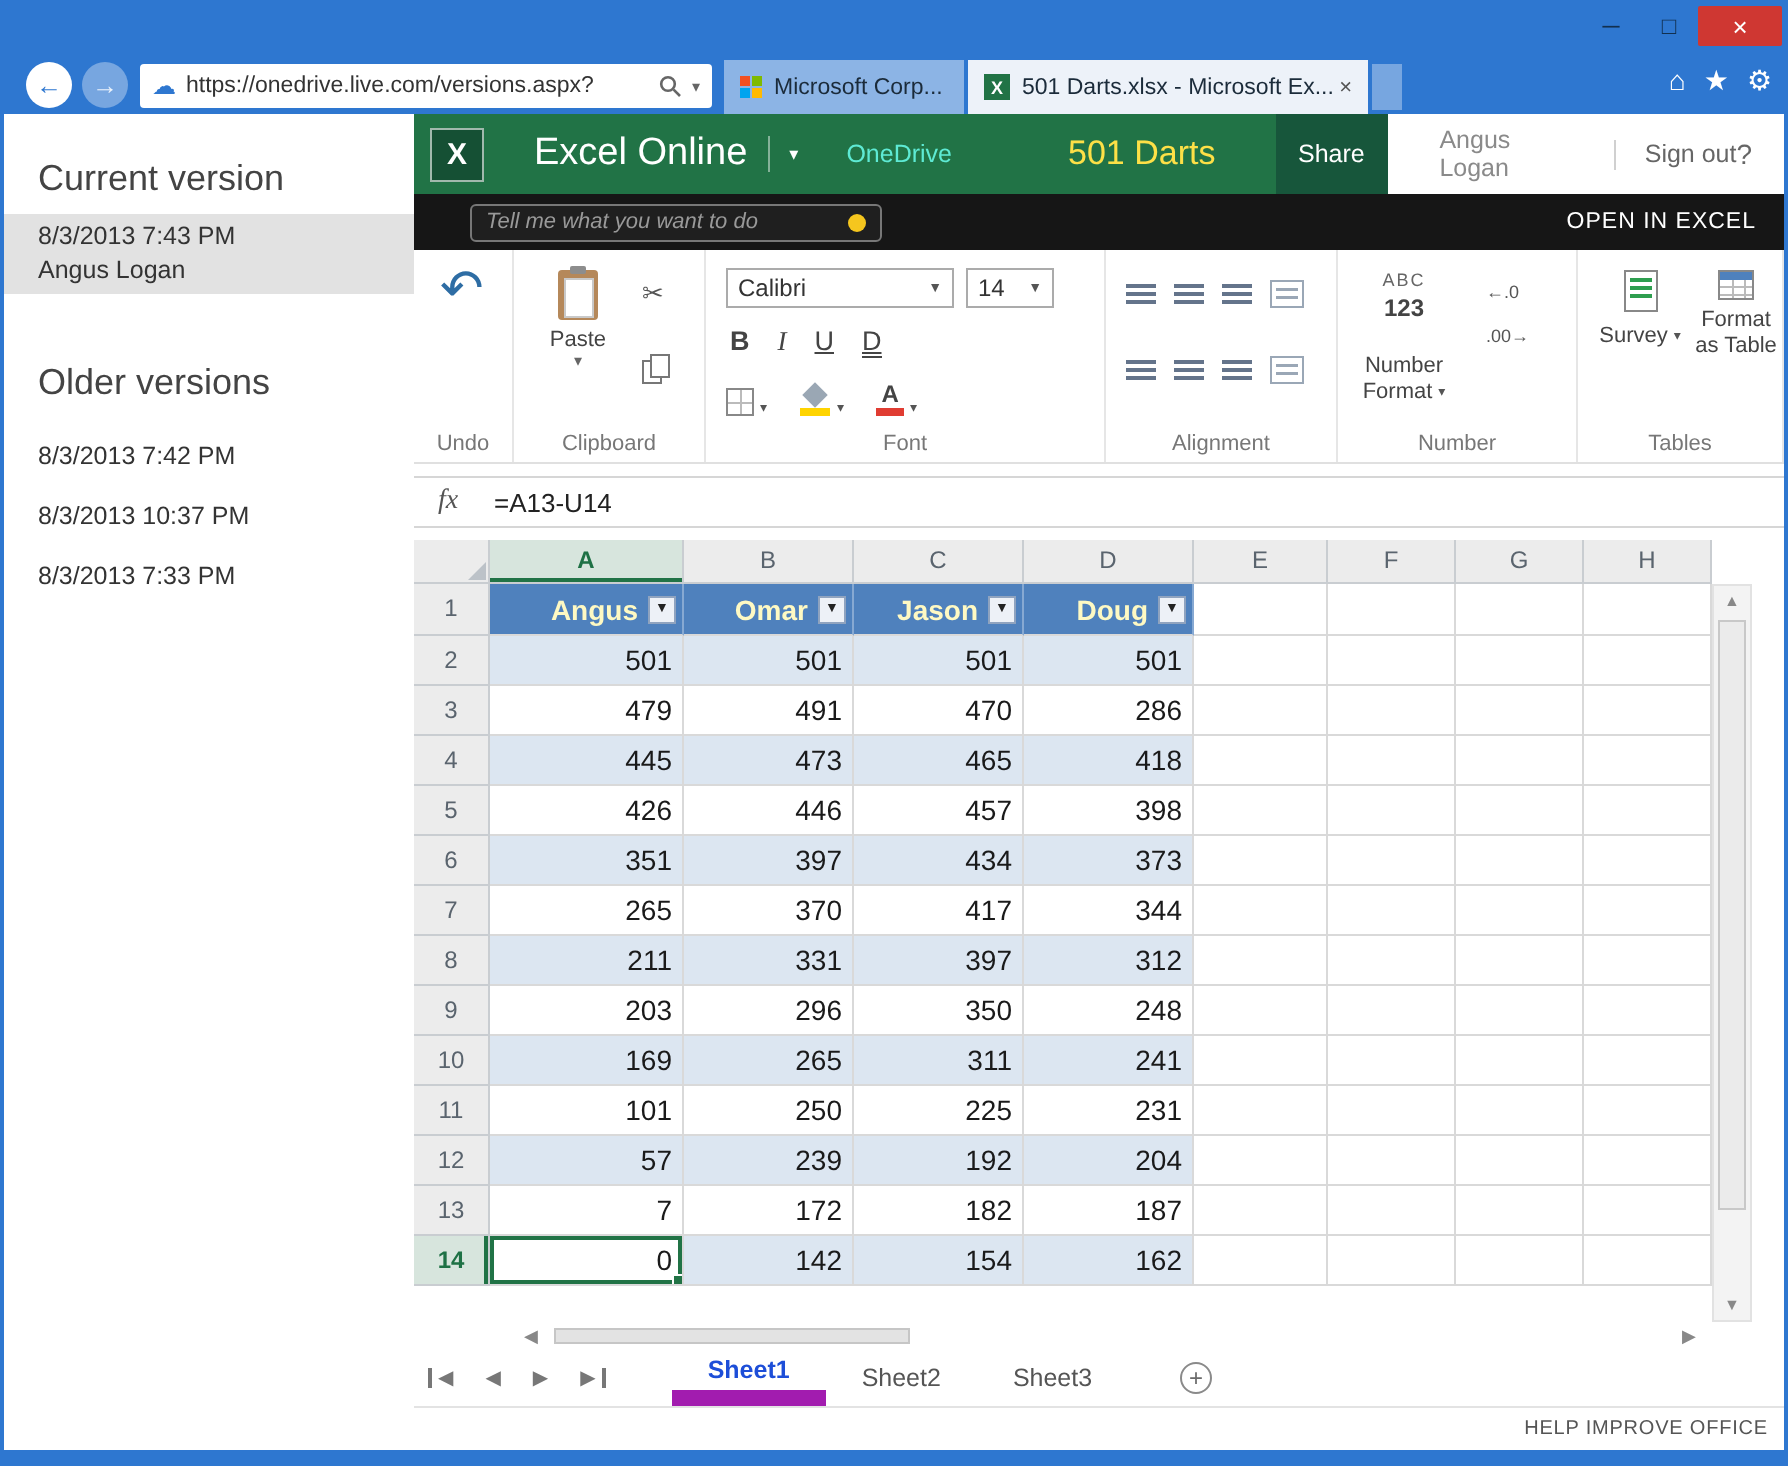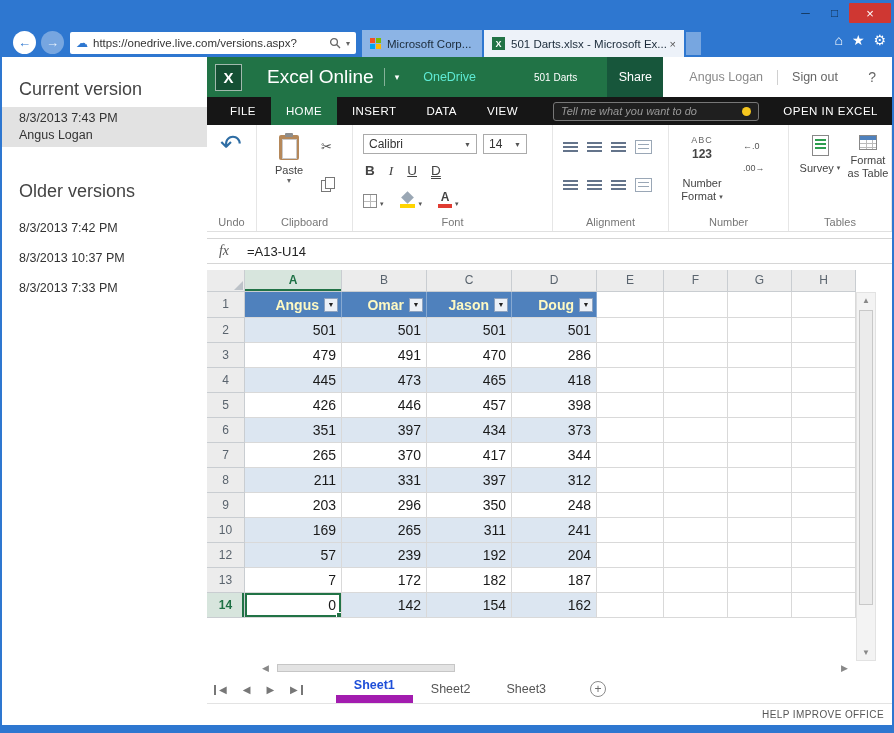--- a/index.html
+++ b/index.html
@@ -51,21 +51,21 @@
 
   
   .excel{position:absolute;left:205px;top:0;width:685px;height:668px;background:#fff}
 
   .xheader{position:absolute;left:0;top:0;width:100%;height:40px;background:#217346;display:flex;align-items:center}
   .xlogo{margin-left:8px;width:27px;height:27px;background:#155034;border:1px solid rgba(255,255,255,.6);color:#fff;font-weight:bold;font-size:15px;display:flex;align-items:center;justify-content:center;box-sizing:border-box}
   .appname{margin-left:25px;font-size:19px;color:#fff}
   .hdiv{width:1px;height:18px;background:rgba(255,255,255,.45);margin:0 10px}
   .hchev{color:#fff;font-size:9px}
   .svc{margin-left:24px;font-size:12.5px;color:#5eead4}
-  .doc{margin-left:58px;font-size:10px;color:#ffffff}
+  .doc{margin-left:58px;font-size:17px;color:#fde047}
   .share{margin-left:30px;width:56px;height:40px;line-height:40px;text-align:center;background:#17563b;color:#fff;font-size:12.5px}
   .hwhite{flex:1;height:100%;background:#fff;display:flex;align-items:center;padding-left:26px;box-sizing:border-box}
   .user{color:#8a8a8a;font-size:12.5px}
   .udiv{width:1px;height:15px;background:#d0d0d0;margin:0 14px}
   .signout{color:#666;font-size:12.5px}
   .qmark{margin-left:auto;margin-right:16px;color:#666;font-size:14px}
 
   
   .rtabs{position:absolute;left:0;top:40px;width:100%;height:28px;background:#161616;display:flex;align-items:center;padding-left:8px;box-sizing:border-box}
   .rtabstrip{display:flex;height:100%}
@@ -265,27 +265,20 @@
         <div class="share">Share</div>
         <div class="hwhite">
           <span class="user">Angus Logan</span>
           <span class="udiv"></span>
           <span class="signout">Sign out</span>
           <span class="qmark">?</span>
         </div>
       </div>
 
       <div class="rtabs">
-        <div class="rtabstrip">
-            <div class="rtab">FILE</div>
-            <div class="rtab active">HOME</div>
-            <div class="rtab">INSERT</div>
-            <div class="rtab">DATA</div>
-            <div class="rtab">VIEW</div>
-          </div>
         <div class="tellme">
           <input placeholder="Tell me what you want to do" style="">
           <span class="bulb"></span>
         </div>
         <div class="openx">OPEN IN EXCEL</div>
       </div>
 
       <div class="ribbon">
         <div class="rgroup g-undo">
           <div class="undo-glyph">↶</div>
@@ -519,20 +512,31 @@
             <div class="gcell num band" style="width: 97px;">169</div>
             <div class="gcell num band" style="width: 85px;">265</div>
             <div class="gcell num band" style="width: 85px;">311</div>
             <div class="gcell num band" style="width: 85px;">241</div>
             <div class="gcell empty" style="width: 67px;"></div>
             <div class="gcell empty" style="width: 64px;"></div>
             <div class="gcell empty" style="width: 64px;"></div>
             <div class="gcell empty" style="width: 64px;"></div>
           </div>
           <div class="grow">
+            <div class="gcell gutter" style="width: 38px;">11</div>
+            <div class="gcell num" style="width: 97px;">101</div>
+            <div class="gcell num" style="width: 85px;">250</div>
+            <div class="gcell num" style="width: 85px;">225</div>
+            <div class="gcell num" style="width: 85px;">231</div>
+            <div class="gcell empty" style="width: 67px;"></div>
+            <div class="gcell empty" style="width: 64px;"></div>
+            <div class="gcell empty" style="width: 64px;"></div>
+            <div class="gcell empty" style="width: 64px;"></div>
+          </div>
+          <div class="grow">
             <div class="gcell gutter" style="width: 38px;">12</div>
             <div class="gcell num band" style="width: 97px;">57</div>
             <div class="gcell num band" style="width: 85px;">239</div>
             <div class="gcell num band" style="width: 85px;">192</div>
             <div class="gcell num band" style="width: 85px;">204</div>
             <div class="gcell empty" style="width: 67px;"></div>
             <div class="gcell empty" style="width: 64px;"></div>
             <div class="gcell empty" style="width: 64px;"></div>
             <div class="gcell empty" style="width: 64px;"></div>
           </div>

